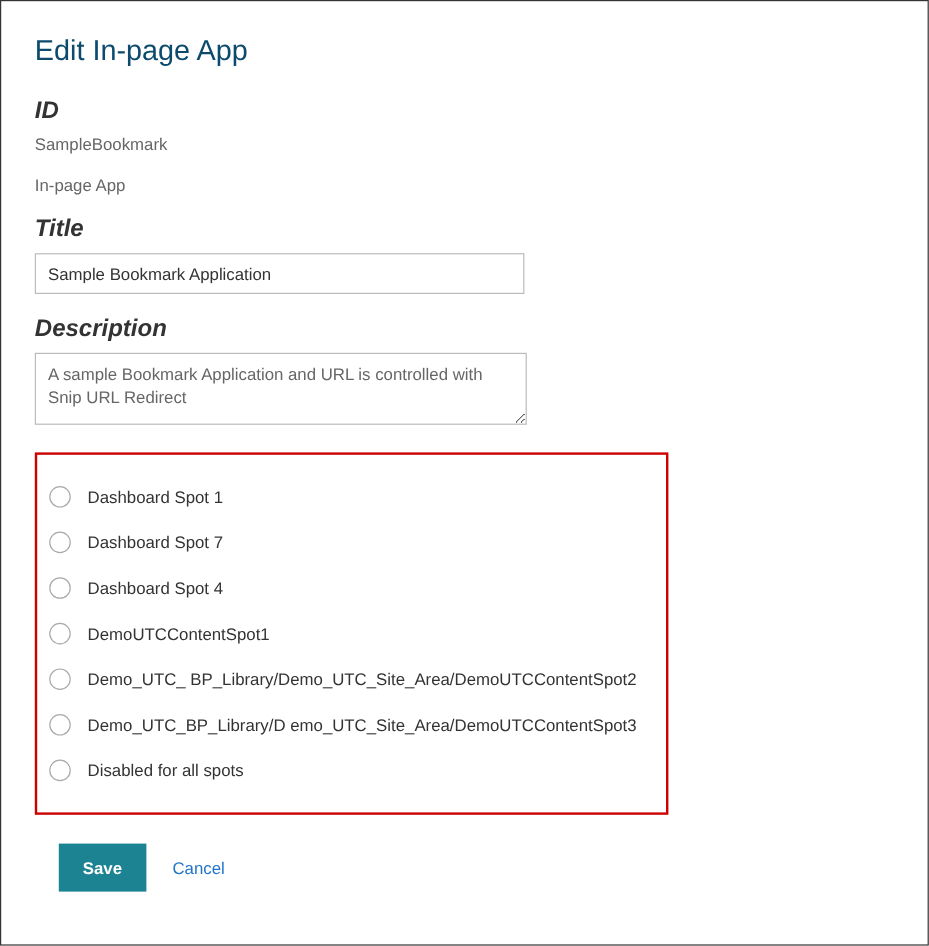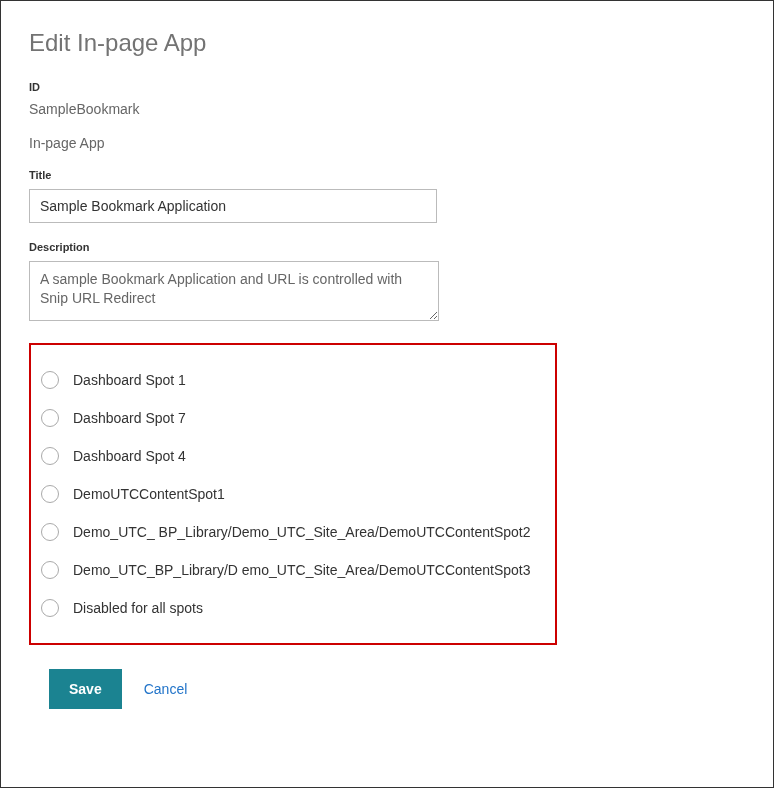--- a/index.html
+++ b/index.html
@@ -8,30 +8,31 @@
       background: #fff;
       width: 774px;
       height: 788px;
       border: 1px solid #333;
       padding: 28px 28px 20px 28px;
       color: #333;
     }
     .page-title {
       font-size: 24px;
       font-weight: 400;
-      color: #737373;
+      color: #0c4a6e;
       margin-bottom: 24px;
     }
     .field-group { margin-bottom: 18px; }
     .field-label {
-      font-size: 11px;
+      font-size: 20px;
       font-weight: 700;
       color: #333;
       margin-bottom: 8px;
       display: block;
+      font-style: italic;
     }
     .field-value {
       font-size: 14px;
       color: #666;
     }
     .text-input {
       width: 408px;
       padding: 8px 10px;
       font-size: 14px;
       border: 1px solid #bbb;

